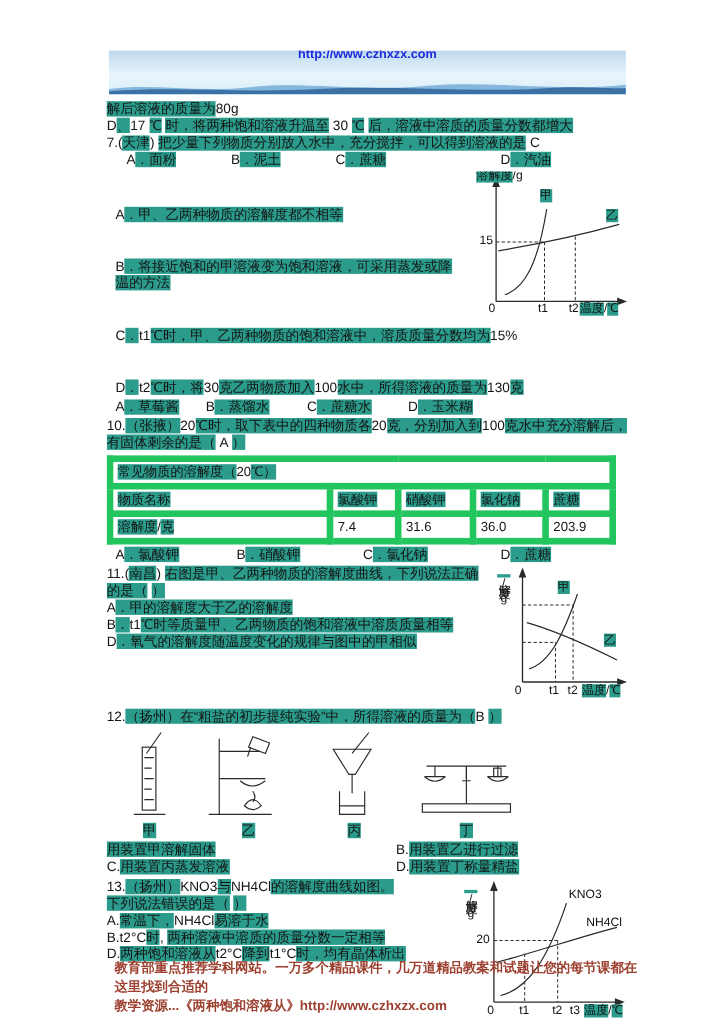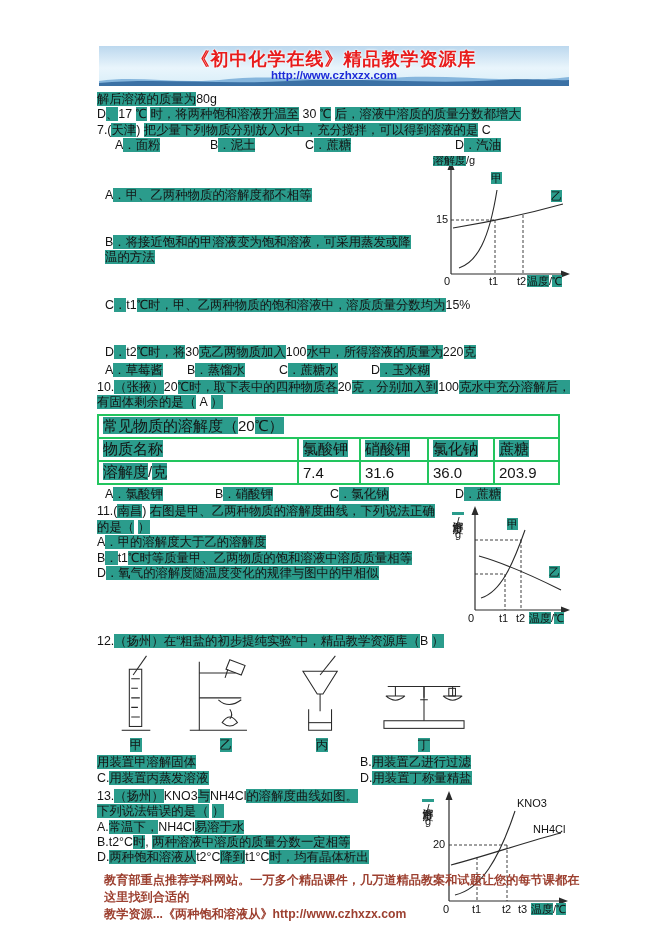--- a/index.html
+++ b/index.html
@@ -30,21 +30,21 @@
 
   .chart{float:right;position:relative;margin:0 0 2px 8px;}
   .chart1{width:142px;height:134px;}
   .chart2{width:124px;height:126px;}
   .chart3{width:154px;height:136px;}
   .plot{position:absolute;left:0;top:0;}
   .clbl{position:absolute;font-size:11px;line-height:13px;white-space:nowrap;color:#111;}
   .vlbl{writing-mode:vertical-rl;text-orientation:upright;letter-spacing:1px;}
 
   .soltab{border-collapse:collapse;margin:3px 0 2px 0;width:463px;}
-  .soltab td{border:2px solid #22c55e;font-size:15px;padding:1px 4px;height:17px;color:#141414;}
+  .soltab td{border:6px solid #22c55e;font-size:12px;padding:1px 4px;height:17px;color:#141414;}
 
   .figure-row{display:flex;align-items:flex-end;gap:26px;margin:4px 0 0 16px;}
   .fig{display:flex;flex-direction:column;align-items:center;}
   .fig svg{display:block;}
   .fig-label{font-size:12.4px;margin-top:1px;}
   .q12opts{display:grid;grid-template-columns:263px auto;font-size:12.4px;line-height:16.5px;}
 
   .footer{position:absolute;left:104px;top:872px;width:478px;font-size:12.2px;font-weight:bold;
           color:#9c3f2f;line-height:17px;}
 
@@ -52,21 +52,20 @@
   .dash{stroke:#2a2a2a;stroke-width:0.9;fill:none;stroke-dasharray:3,2;}
   .axis{stroke:#2a2a2a;stroke-width:1.2;fill:none;}
   .arrow{fill:#2a2a2a;stroke:none;}
 </style>
 </head>
 <body>
 
 <div class="page">
 
   <div class="banner">
-    <div class="banner-title">《初中化学在线》精品教学资源库</div>
     <div class="banner-url">http://www.czhxzx.com</div>
     <svg class="banner-wave" viewBox="0 0 470 13" preserveAspectRatio="none">
       <path d="M0,13 L0,8 C40,2 80,12 130,6 C180,1 230,11 290,5 C350,0 410,11 470,4 L470,13 Z" fill="#6fa7d6" opacity="0.8"></path>
       <path d="M0,13 L0,10 C60,5 120,12 190,8 C260,4 330,12 400,7 C430,5 455,8 470,7 L470,13 Z" fill="#33699f" opacity="0.9"></path>
     </svg>
   </div>
 
   <div class="main">
 
     <div class="line"><span class="hl">解后溶液的质量为</span><span>80g</span></div>
@@ -100,21 +99,21 @@
         <div class="clbl" style="left:120px;top:34px;"><span class="hl">乙</span></div>
         <div class="clbl" style="left:5px;top:57px;">15</div>
         <div class="clbl" style="left:13px;top:119px;">0</div>
         <div class="clbl" style="left:58px;top:119px;">t1</div>
         <div class="clbl" style="left:86px;top:119px;">t2</div>
         <div class="clbl" style="left:96px;top:119px;"><span class="hl">温度</span><span>/</span><span class="hl">℃</span></div>
       </div>
       <div class="line opt"><span>A</span><span class="hl">．甲、乙两种物质的溶解度都不相等</span></div>
       <div class="line opt"><span>B</span><span class="hl">．将接近饱和的甲溶液变为饱和溶液，可采用蒸发或降温的方法</span></div>
       <div class="line opt"><span>C</span><span class="hl">．</span><span>t1</span><span class="hl">℃时，甲、乙两种物质的饱和溶液中，溶质质量分数均为</span><span>15%</span></div>
-      <div class="line opt"><span>D</span><span class="hl">．</span><span>t2</span><span class="hl">℃时，将</span><span>30</span><span class="hl">克乙两物质加入</span><span>100</span><span class="hl">水中，所得溶液的质量为</span><span>220</span><span class="hl">克</span></div>
+      <div class="line opt"><span>D</span><span class="hl">．</span><span>t2</span><span class="hl">℃时，将</span><span>30</span><span class="hl">克乙两物质加入</span><span>100</span><span class="hl">水中，所得溶液的质量为</span><span>130</span><span class="hl">克</span></div>
     </div>
 
     <div class="q">
       <div class="optrow optrow-q9">
         <div><span>A</span><span class="hl">．草莓酱</span></div>
         <div><span>B</span><span class="hl">．蒸馏水</span></div>
         <div><span>C</span><span class="hl">．蔗糖水</span></div>
         <div><span>D</span><span class="hl">．玉米糊</span></div>
       </div>
     </div>
@@ -180,21 +179,21 @@
         <div class="clbl" style="left:67px;top:108px;">t2</div>
         <div class="clbl" style="left:80px;top:108px;"><span class="hl">温度</span><span>/</span><span class="hl">℃</span></div>
       </div>
       <div class="line"><span>11.(</span><span class="hl">南昌</span><span>) </span><span class="hl">右图是甲、乙两种物质的溶解度曲线，下列说法正确的是（</span><span> </span><span class="hl">）</span></div>
       <div class="line"><span>A</span><span class="hl">．甲的溶解度大于乙的溶解度</span></div>
       <div class="line"><span>B</span><span class="hl">．</span><span>t1</span><span class="hl">℃时等质量甲、乙两物质的饱和溶液中溶质质量相等</span></div>
       <div class="line"><span>D</span><span class="hl">．氧气的溶解度随温度变化的规律与图中的甲相似</span></div>
     </div>
 
     <div class="q">
-      <div class="line"><span>12.</span><span class="hl">（扬州）在“粗盐的初步提纯实验”中，精品教学资源库（</span><span>B </span><span class="hl">）</span></div>
+      <div class="line"><span>12.</span><span class="hl">（扬州）在“粗盐的初步提纯实验”中，所得溶液的质量为（</span><span>B </span><span class="hl">）</span></div>
       <div class="figure-row">
         <div class="fig">
           <svg width="46" height="82" viewBox="0 0 46 86">
             <path class="sk" d="M34,2 L20,22"></path>
             <rect class="sk" x="16" y="16" width="13" height="60"></rect>
             <path class="sk" d="M18,26 h9 M18,36 h7 M18,46 h9 M18,56 h7 M18,66 h9"></path>
             <path class="sk" d="M8,80 H38"></path>
           </svg>
           <div class="fig-label"><span class="hl">甲</span></div>
         </div>

